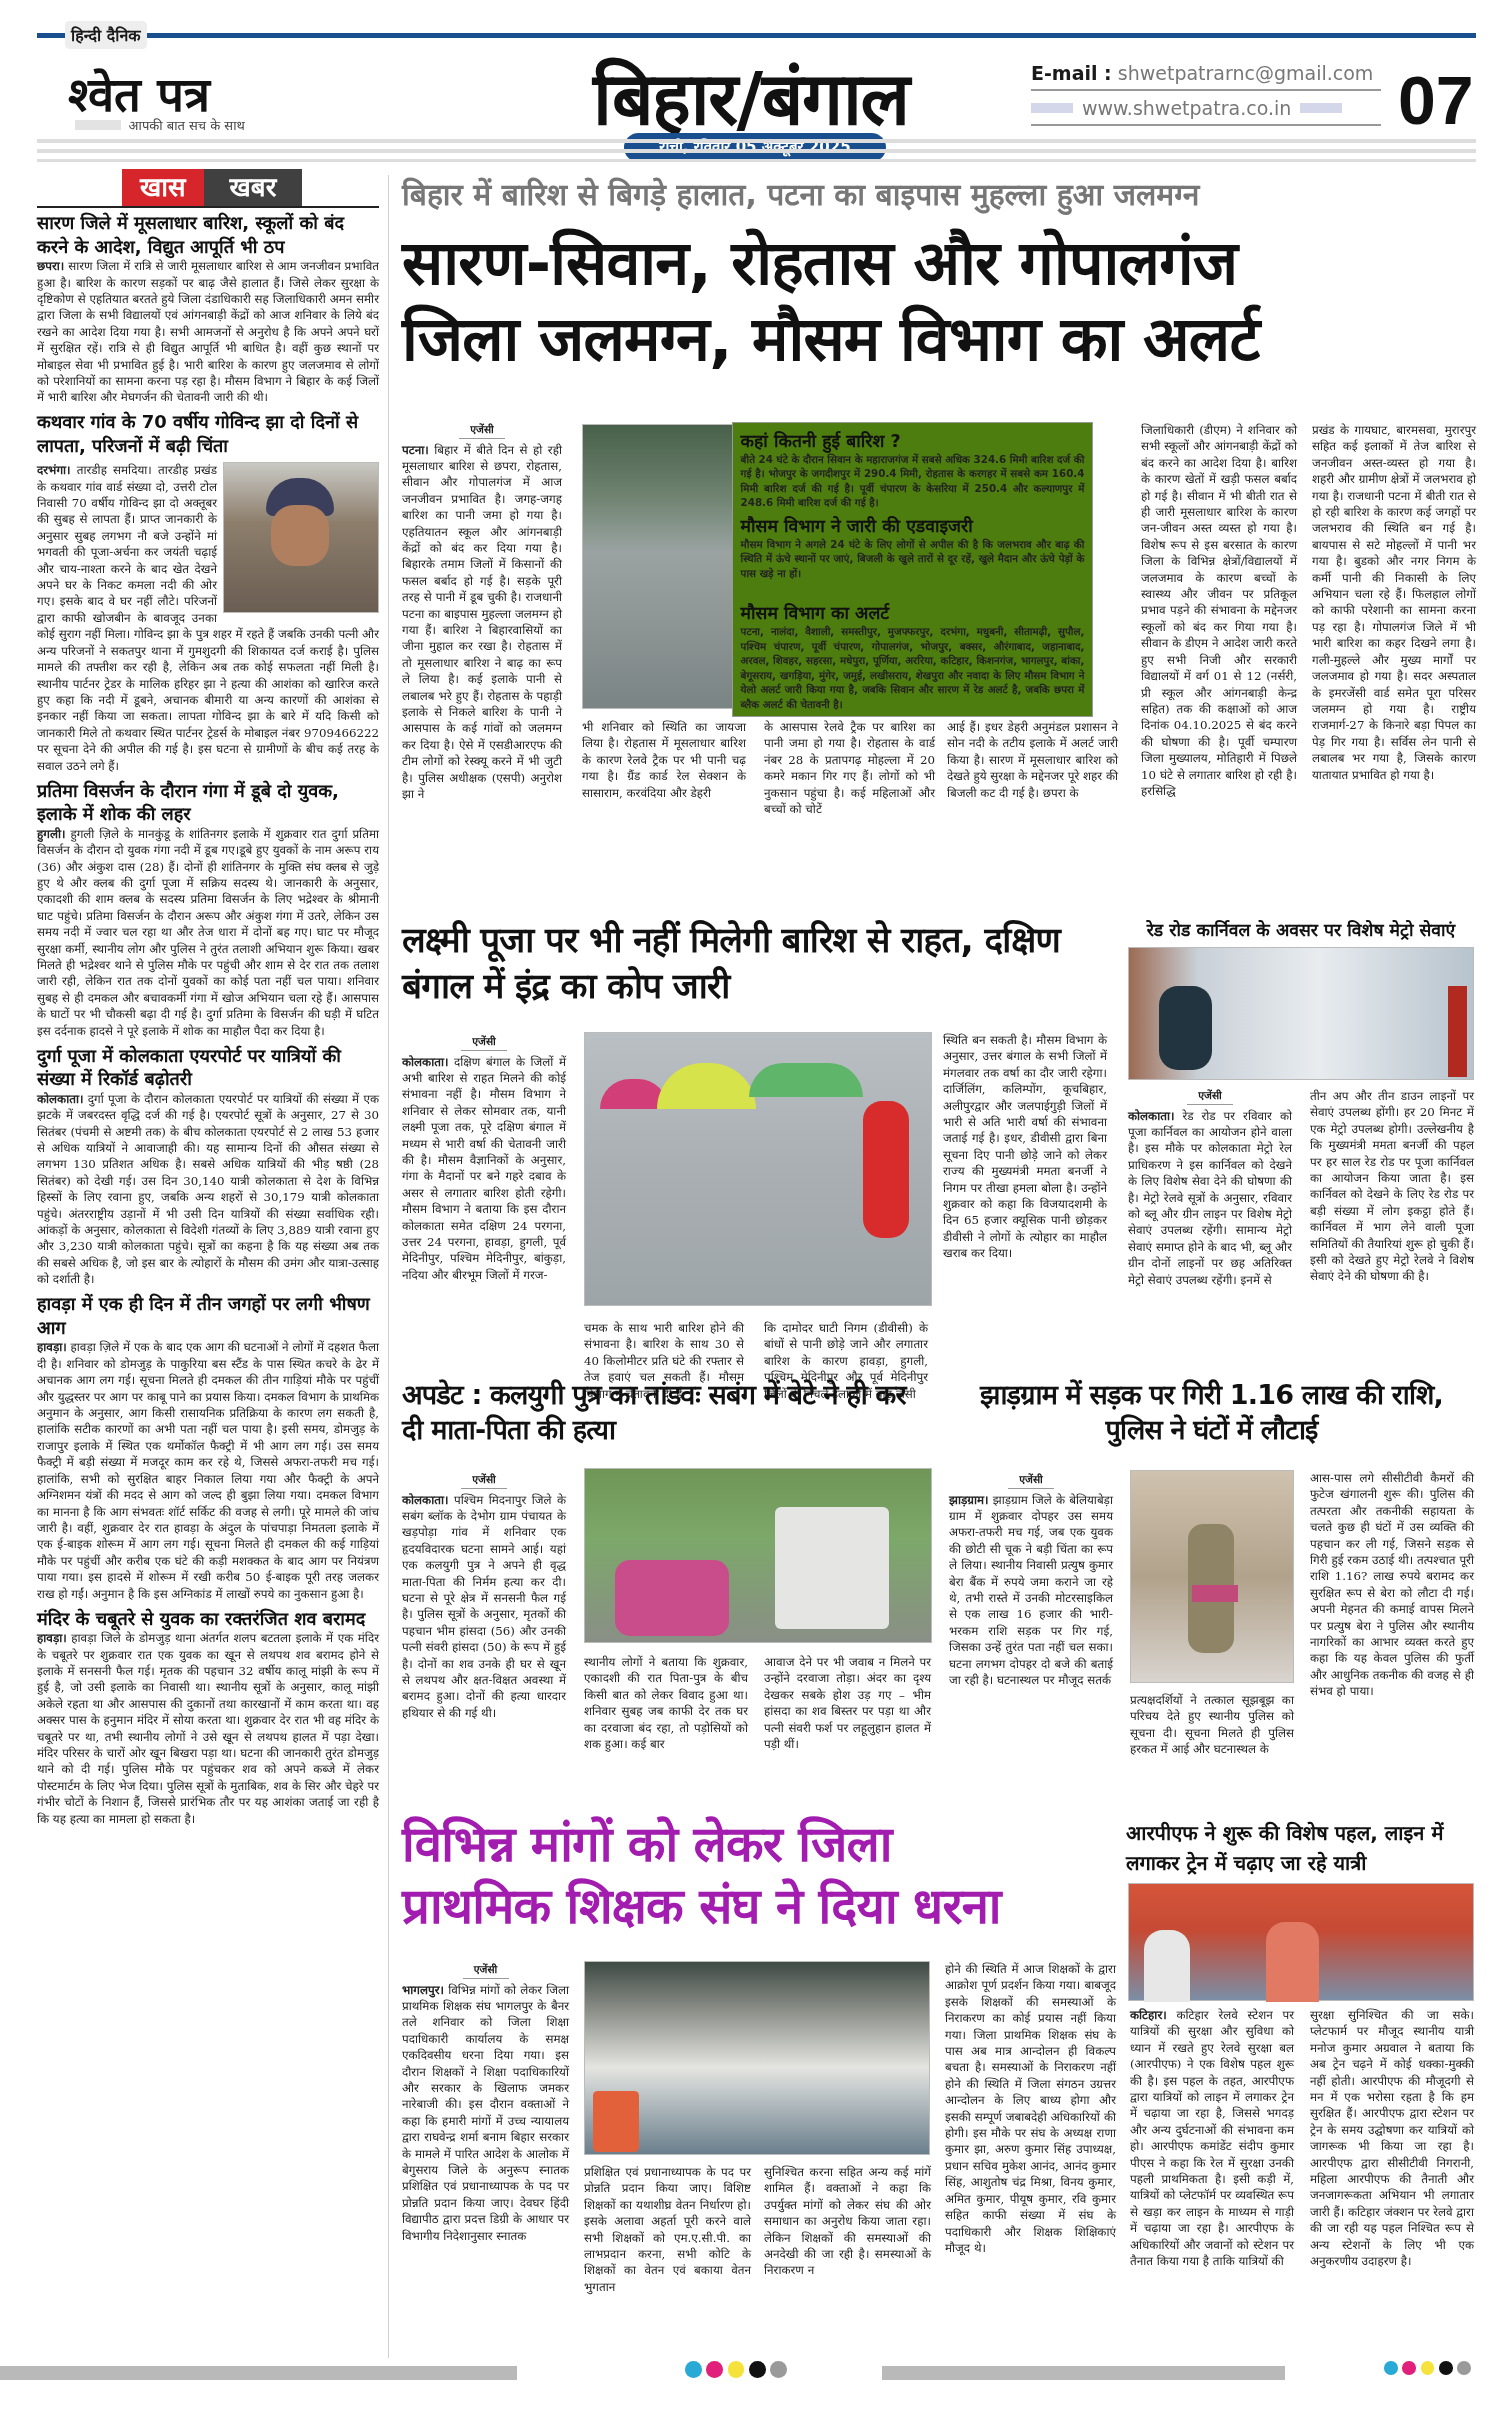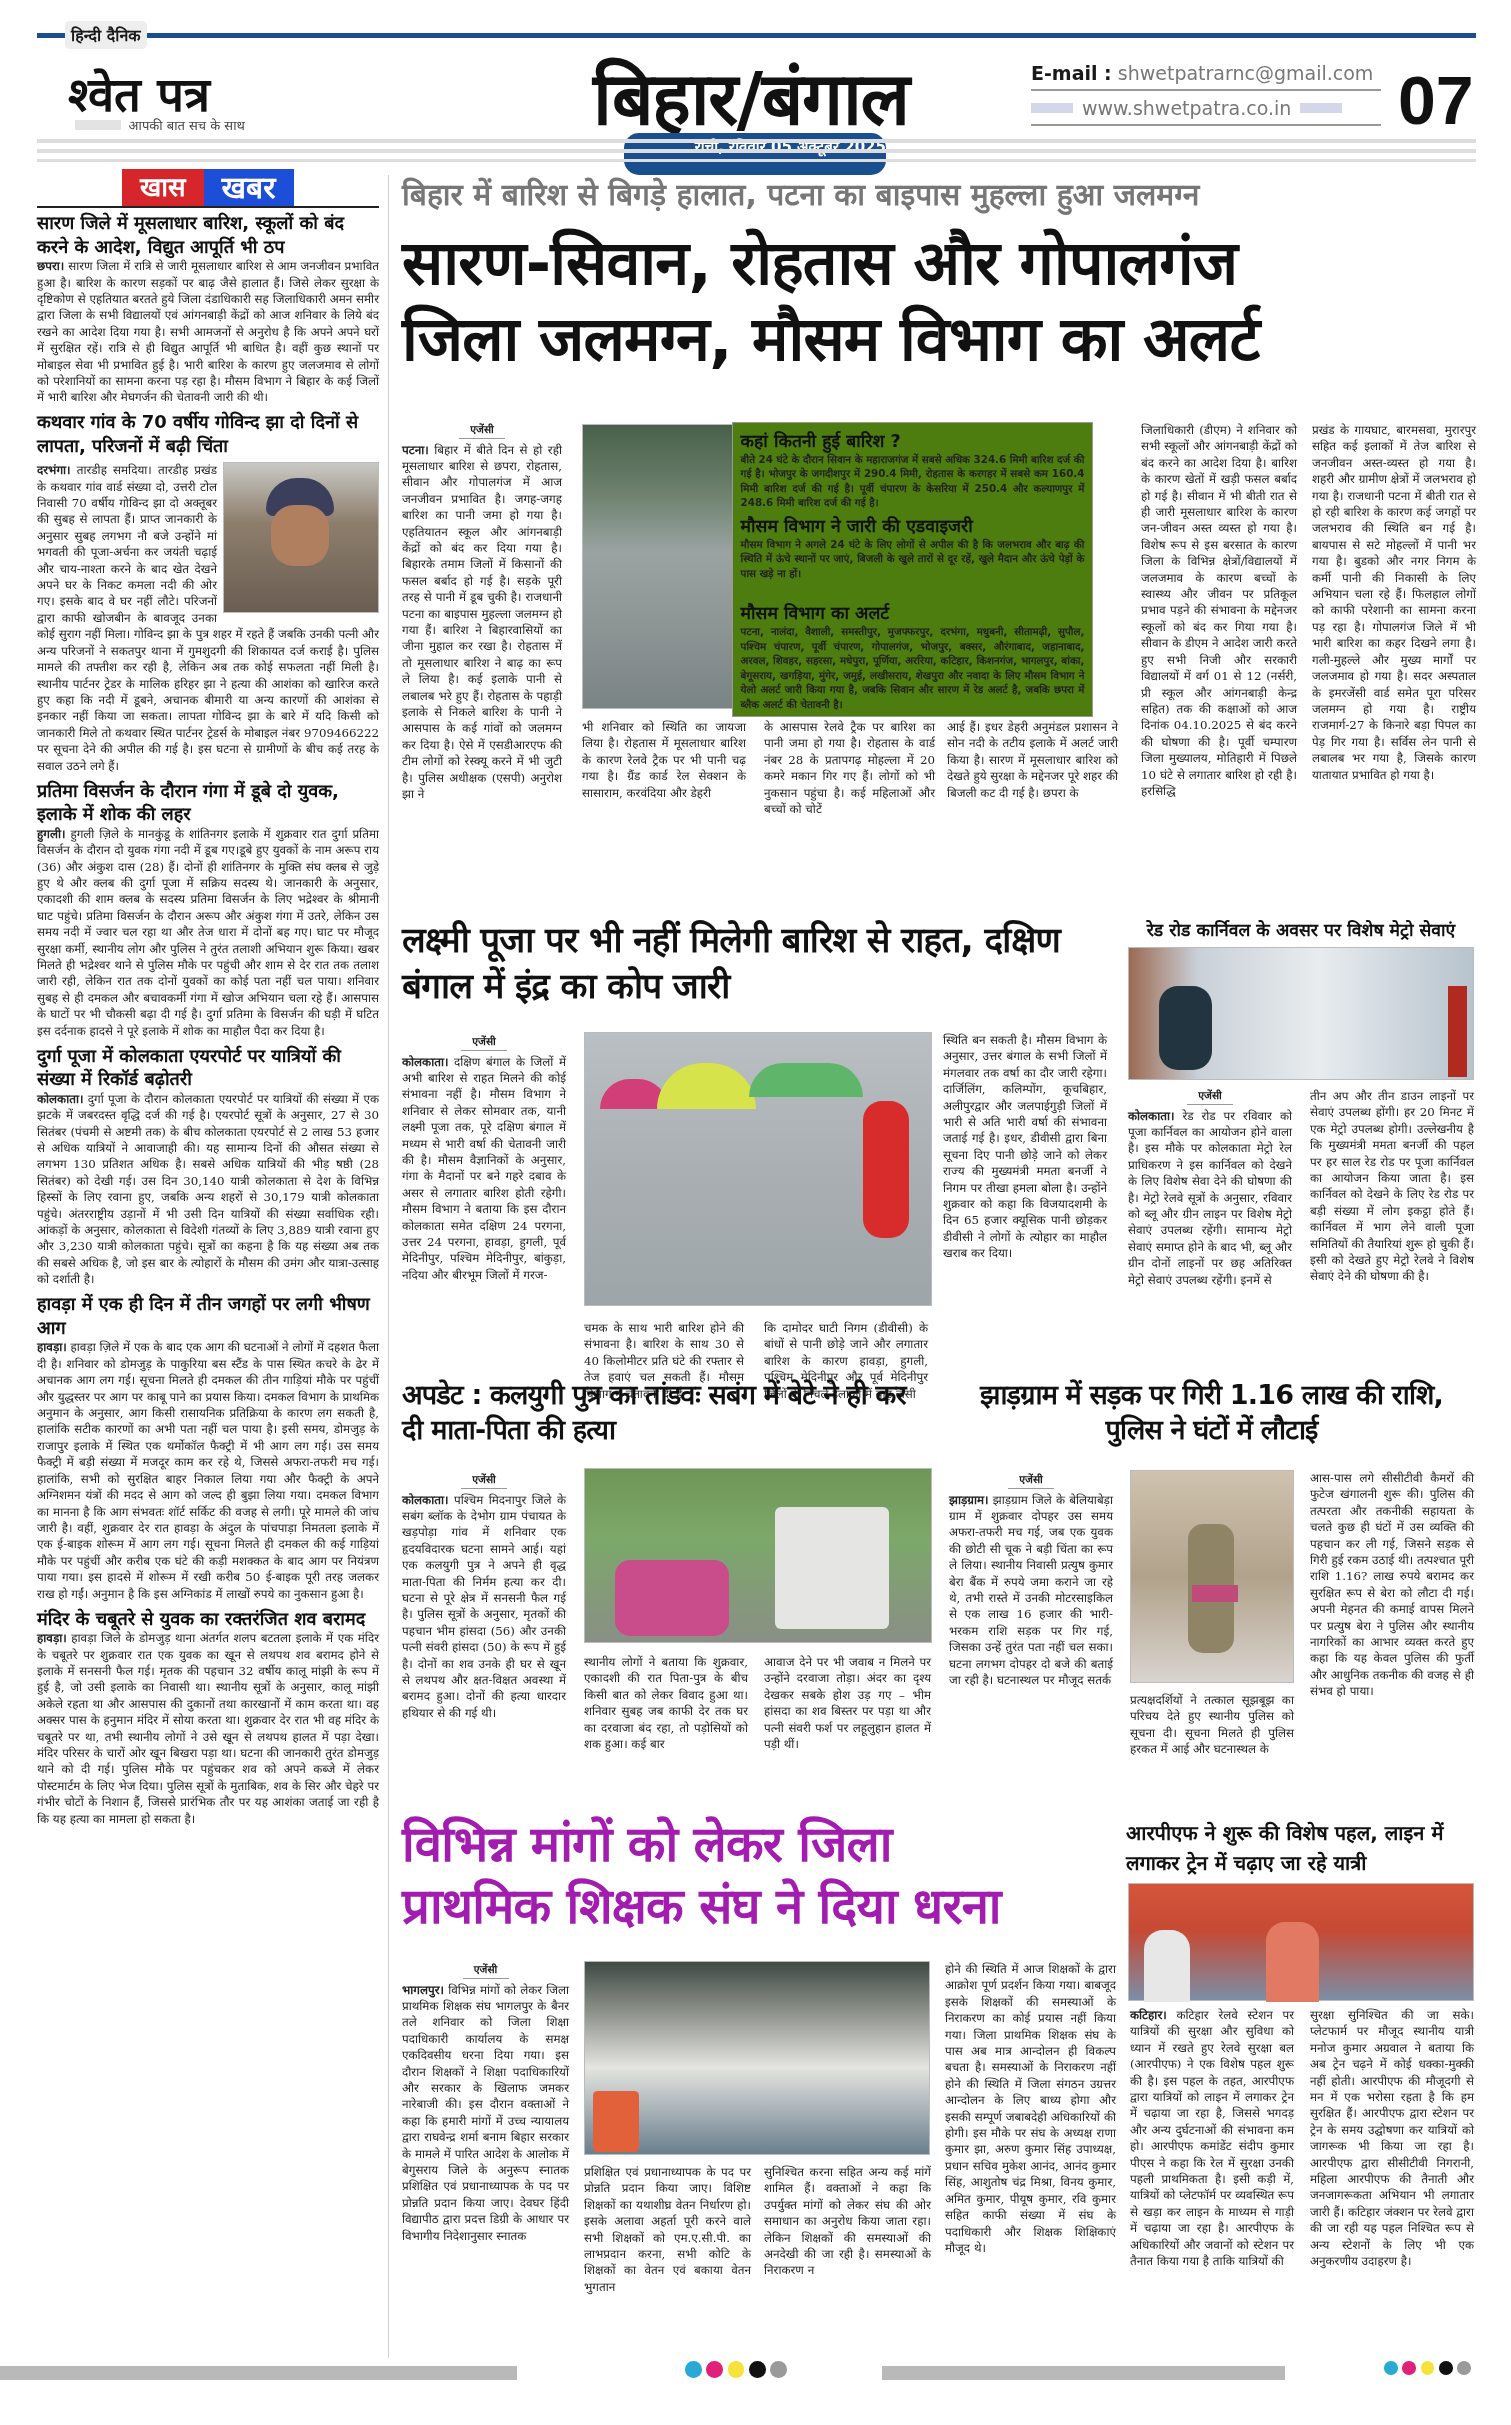--- a/index.html
+++ b/index.html
@@ -18,42 +18,42 @@
 
 <div class="abs" style="left:0;top:0;width:1511px;height:160px">
   <div class="abs" style="left:37px;top:33px;width:1439px;height:4.6px;background:#1a4f8f"></div>
   <div class="abs" style="left:65px;top:21px;background:#eee;border-radius:4.6px;padding:3px 6px;font-size:16px;font-weight:bold;font-family:'DejaVu Sans',sans-serif">हिन्दी दैनिक</div>
   <div class="abs" style="left:68px;top:61px;font-size:47px;font-weight:bold;font-family:'DejaVu Sans',sans-serif;color:#111">श्वेत पत्र</div>
   <div class="abs" style="left:75px;top:116px;font-size:13px;color:#444;display:flex;align-items:center;gap:7.6px">
     <span style="display:inline-block;width:46px;height:10.6px;background:#e3e3e3"></span>
     <span>आपकी बात सच के साथ</span>
   </div>
   <div class="abs" style="left:593px;top:46px;font-size:73px;font-weight:bold;font-family:'DejaVu Sans',sans-serif;color:#111;letter-spacing:-1.5px">बिहार/बंगाल</div>
-  <div class="abs" style="left:624px;top:133px;width:262px;height:42px;background:#1a4f8f;color:#fff;border-radius:15px;text-align:right;line-height:29px;font-size:15px;font-weight:bold">रांची, रविवार 05 अक्टूबर 2025</div>
+  <div class="abs" style="left:624px;top:133px;width:262px;height:29px;background:#1a4f8f;color:#fff;border-radius:15px;text-align:center;line-height:29px;font-size:15px;font-weight:bold">रांची, रविवार 05 अक्टूबर 2025</div>
   <div class="abs" style="left:37px;top:139px;width:1439px">
     <div style="height:3.8px;background:#ddd;margin-bottom:6px"></div>
     <div style="height:3.8px;background:#ddd;margin-bottom:6px"></div>
     <div style="height:3.8px;background:#ddd"></div>
   </div>
   <div class="abs" style="left:1031px;top:62px;width:350px;font-size:19px;border-bottom:2.3px solid #999;padding-bottom:4.6px">
     <b>E-mail :</b>
     <span style="color:#777">shwetpatrarnc@gmail.com</span>
   </div>
   <div class="abs" style="left:1031px;top:97px;width:350px;font-size:19px;border-bottom:2.3px solid #999;padding-bottom:4.6px;display:flex;align-items:center;gap:9px">
     <span style="display:inline-block;width:42px;height:10.6px;background:#d4d6ea"></span>
     <span style="color:#777">www.shwetpatra.co.in</span>
     <span style="display:inline-block;width:42px;height:10.6px;background:#d4d6ea"></span>
   </div>
   <div class="abs" style="left:1398px;top:61px;font-size:68px;font-weight:bold;font-family:'Liberation Sans',sans-serif;color:#111">07</div>
 </div>
 
 <div class="abs" style="left:37px;top:169px;width:342px">
   <div style="display:flex;margin-left:85px;height:37px">
     <div style="background:#d7262b;color:#fff;font-size:26px;font-weight:bold;padding:0 18px;line-height:37px">खास</div>
-    <div style="background:#1d4ed8;color:#fff;font-size:30px;font-weight:bold;padding:0 18px;line-height:37px">खबर</div>
+    <div style="background:#404040;color:#fff;font-size:26px;font-weight:bold;padding:0 26px;line-height:37px">खबर</div>
   </div>
   <div style="border-top:2.3px solid #222;margin-top:0"></div>
 
   <div style="margin-top:3px">
     <div class="hl" style="font-size:18px;line-height:23.6px">सारण जिले में मूसलाधार बारिश, स्कूलों को बंद करने के आदेश, विद्युत आपूर्ति भी ठप</div>
     <div class="txt"><b>छपरा।</b> <span>सारण जिला में रात्रि से जारी मूसलाधार बारिश से आम जनजीवन प्रभावित हुआ है। बारिश के कारण सड़कों पर बाढ़ जैसे हालात हैं। जिसे लेकर सुरक्षा के दृष्टिकोण से एहतियात बरतते हुये जिला दंडाधिकारी सह जिलाधिकारी अमन समीर द्वारा जिला के सभी विद्यालयों एवं आंगनबाड़ी केंद्रों को आज शनिवार के लिये बंद रखने का आदेश दिया गया है। सभी आमजनों से अनुरोध है कि अपने अपने घरों में सुरक्षित रहें। रात्रि से ही विद्युत आपूर्ति भी बाधित है। वहीं कुछ स्थानों पर मोबाइल सेवा भी प्रभावित हुई है। भारी बारिश के कारण हुए जलजमाव से लोगों को परेशानियों का सामना करना पड़ रहा है। मौसम विभाग ने बिहार के कई जिलों में भारी बारिश और मेघगर्जन की चेतावनी जारी की थी।</span></div>
   </div>
 
   <div style="margin-top:4.6px">
     <div class="hl" style="font-size:18px;line-height:23.6px">कथवार गांव के 70 वर्षीय गोविन्द झा दो दिनों से लापता, परिजनों में बढ़ी चिंता</div>

